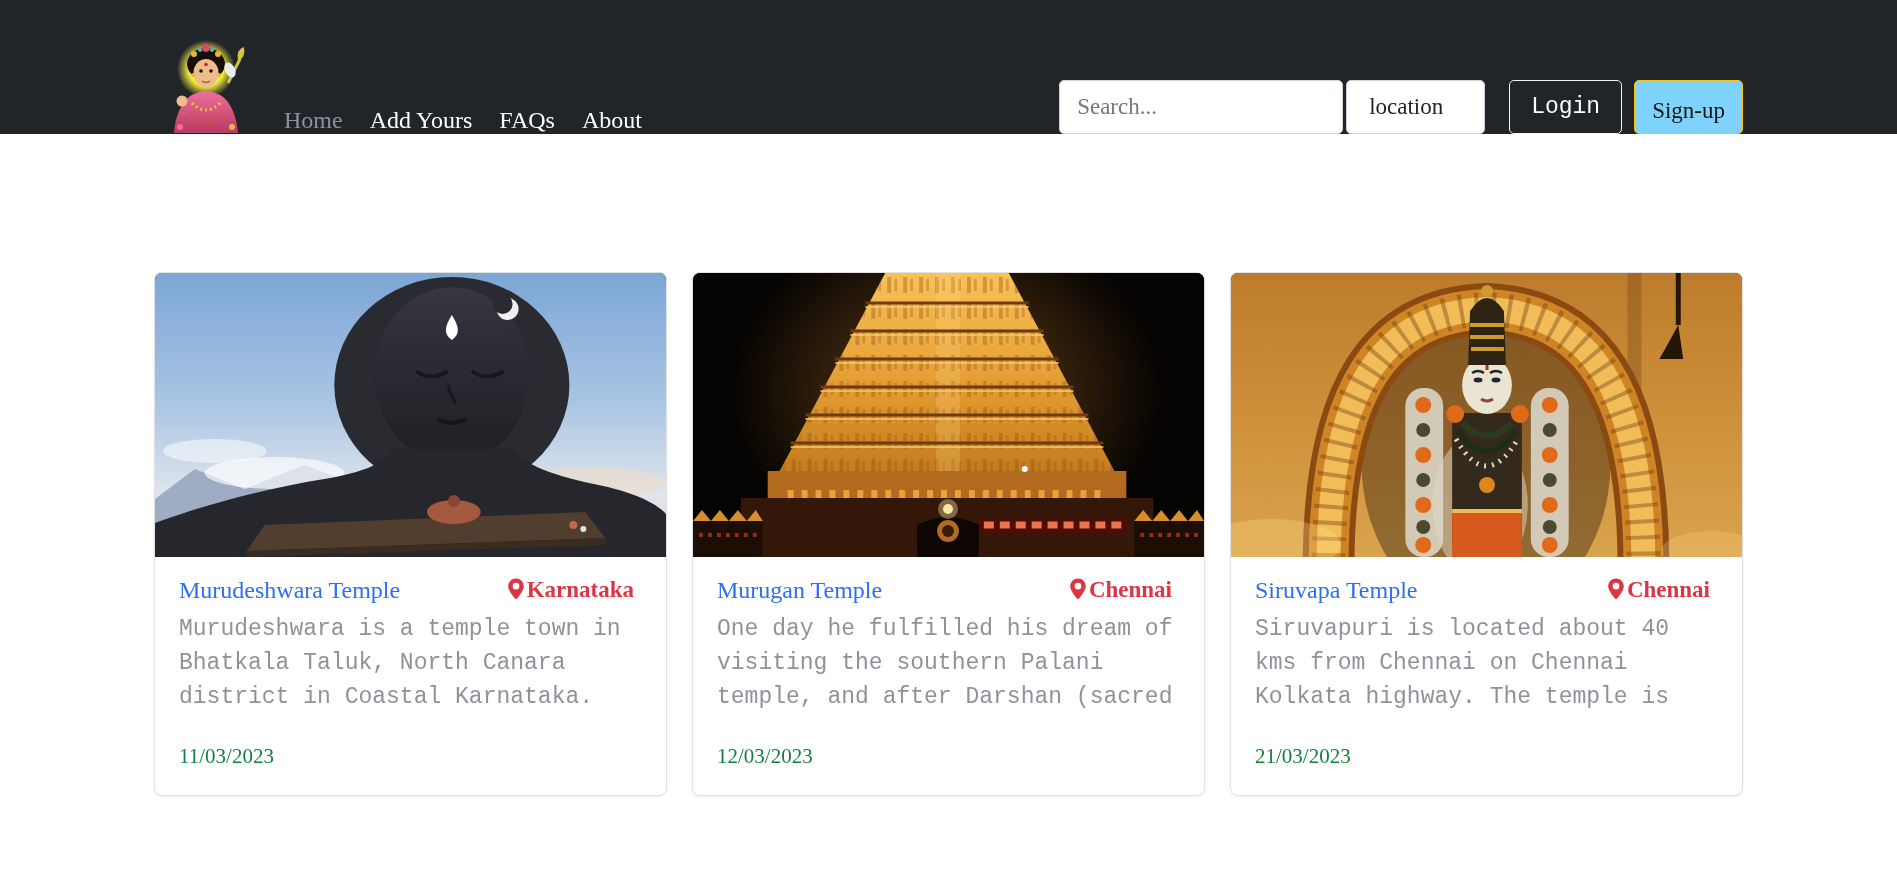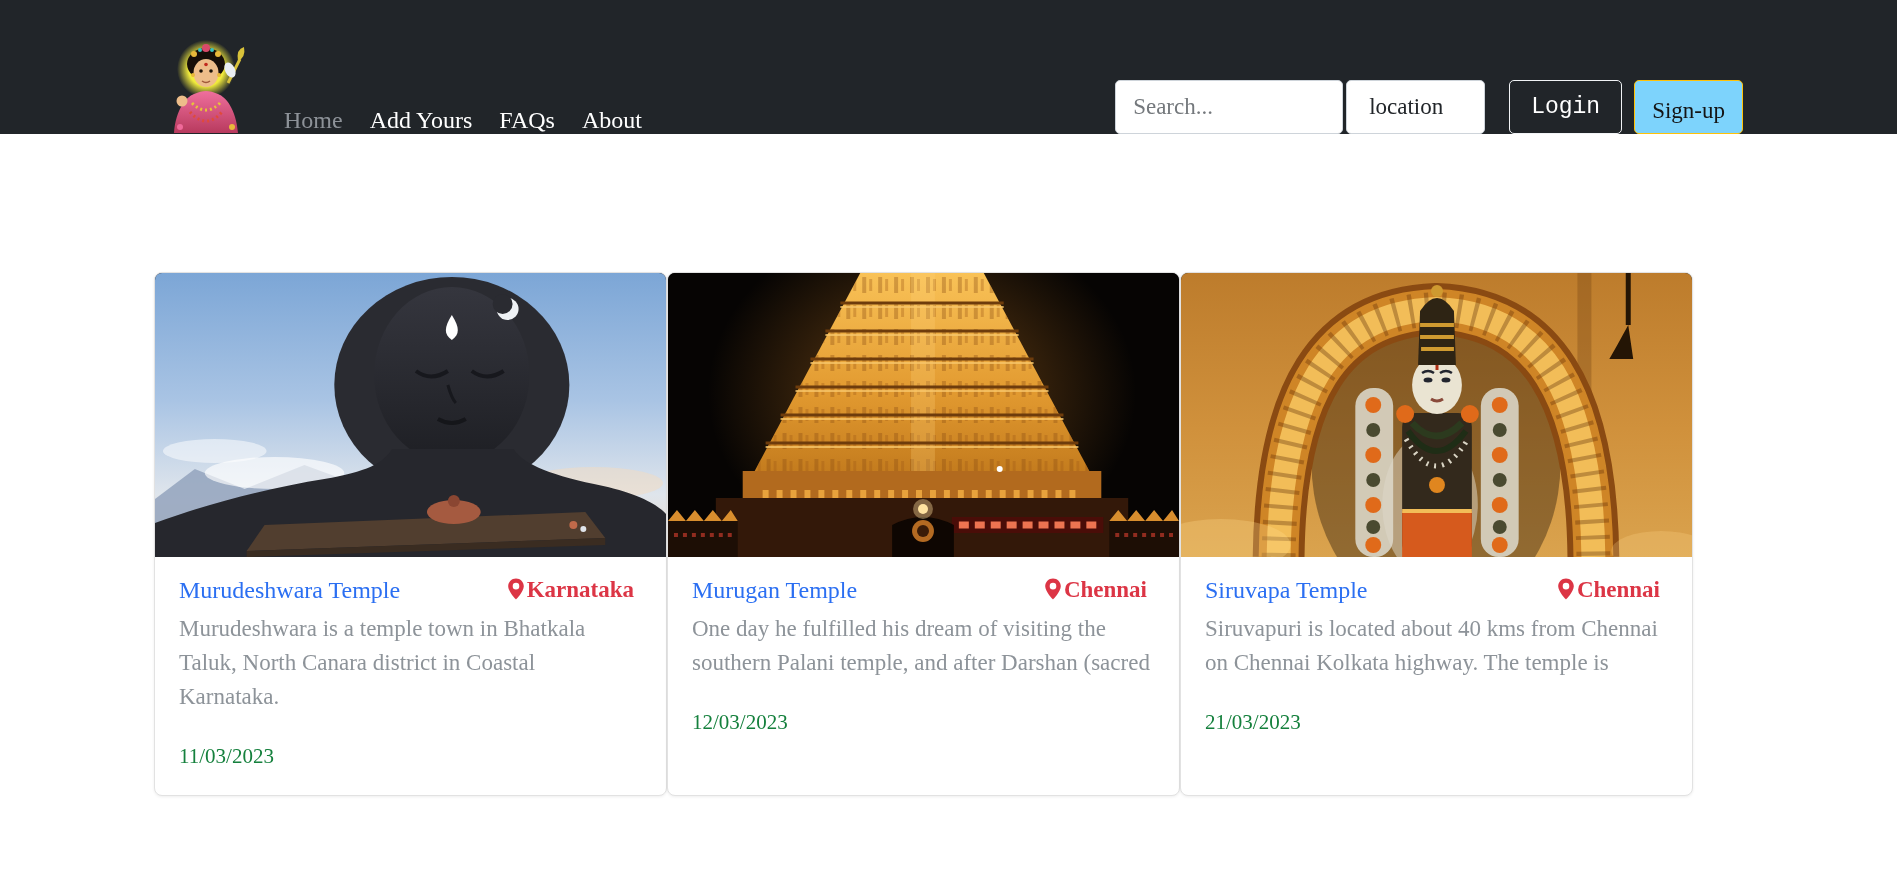--- a/index.html
+++ b/index.html
@@ -44,21 +44,21 @@
     height: 54px;
     border: 1px solid #ced4da;
     border-radius: 5px;
     background: #ffffff;
     font-family: "Liberation Serif", "DejaVu Serif", serif;
     font-size: 23px;
     padding: 0 17px;
     color: #212529;
     outline: none;
   }
-  .search-input { width: 228px; margin-right: 3px; }
+  .search-input { width: 284px; margin-right: 3px; }
   .search-input::placeholder { color: #74787c; opacity: 1; }
   .location-input { width: 139px; margin-right: 24px; padding-left: 22px; }
   .btn {
     height: 54px;
     border-radius: 5px;
     font-family: "Liberation Serif", "DejaVu Serif", serif;
     font-size: 23px;
     cursor: pointer;
   }
   .login-btn {
@@ -73,20 +73,21 @@
     background: #7dd3fc;
     border: 1px solid #ffc107;
     color: #141414;
     padding: 17px 17px;
   }
   
   .cards-row {
     width: 1589px;
     margin: 138px auto 0;
     display: flex;
+    gap: 25px;
   }
   .card {
     width: 513px;
     flex: none;
     background: #ffffff;
     border: 1px solid #e2e2e2;
     border-radius: 8px;
     overflow: hidden;
     box-shadow: 0 1px 3px rgba(0,0,0,.07);
   }
@@ -112,20 +113,21 @@
     font-size: 23px;
     margin-right: 6px;
   }
   .loc-badge svg { width: 18px; height: 24px; margin-right: 2px; margin-top: -2px; }
   .card-desc {
     margin-top: 8px;
     font-size: 23px;
     line-height: 34px;
     color: #8d9399;
     max-width: 465px;
+    font-family: Liberation Mono, monospace;
   }
   .card-date {
     margin-top: 30px;
     font-size: 21px;
     color: #15803d;
   }
 </style>
 </head>
 <body>
 

